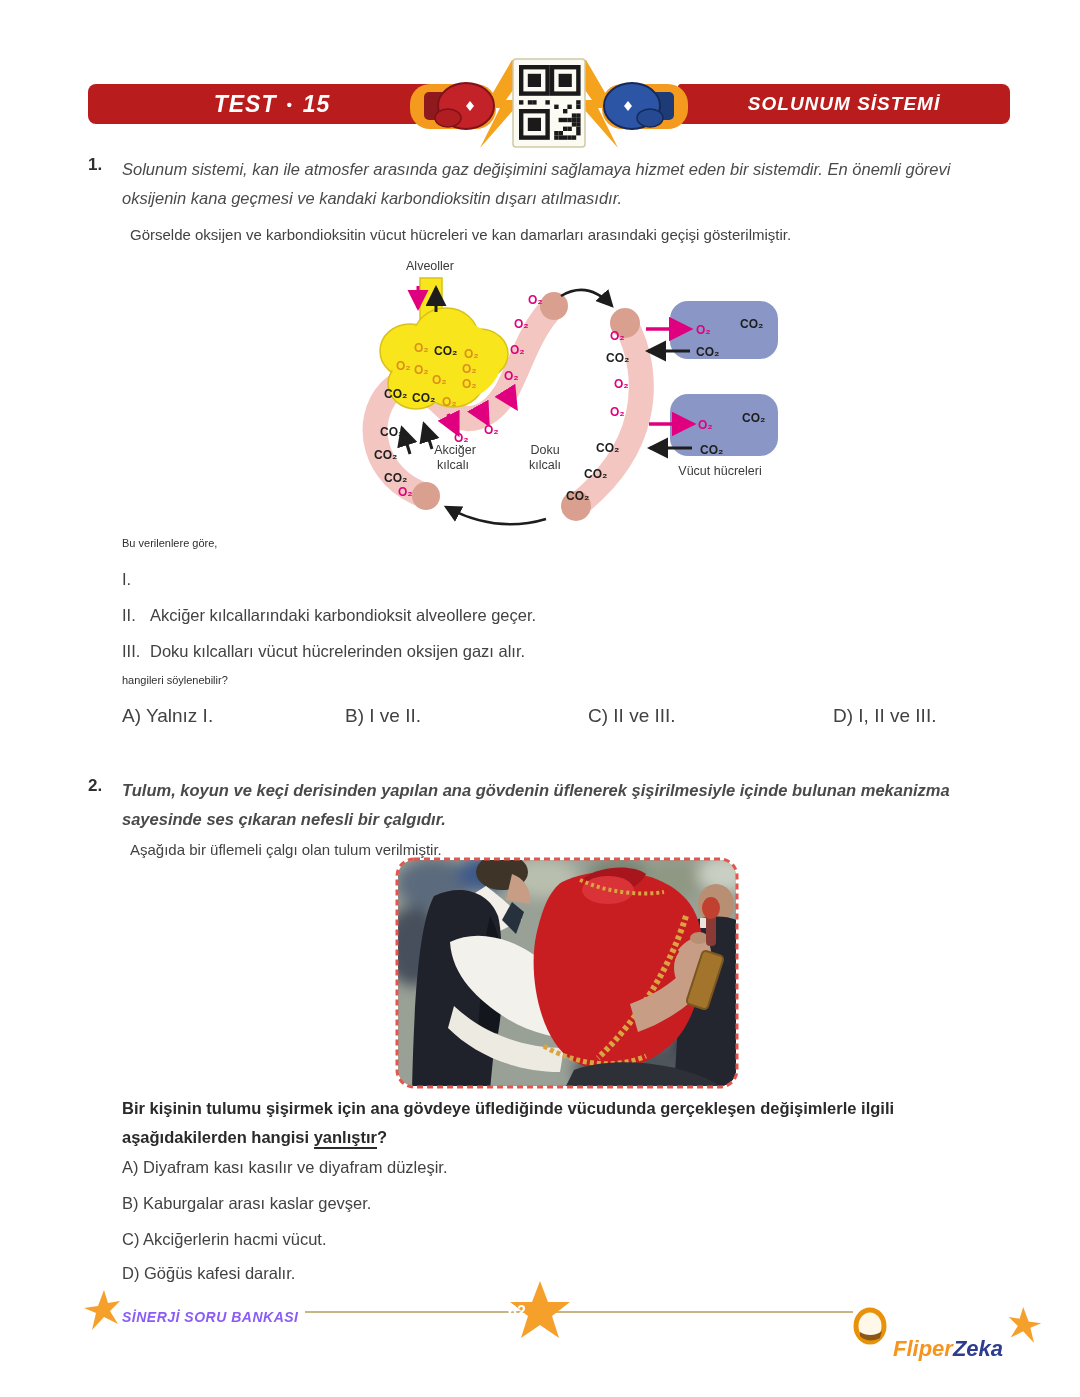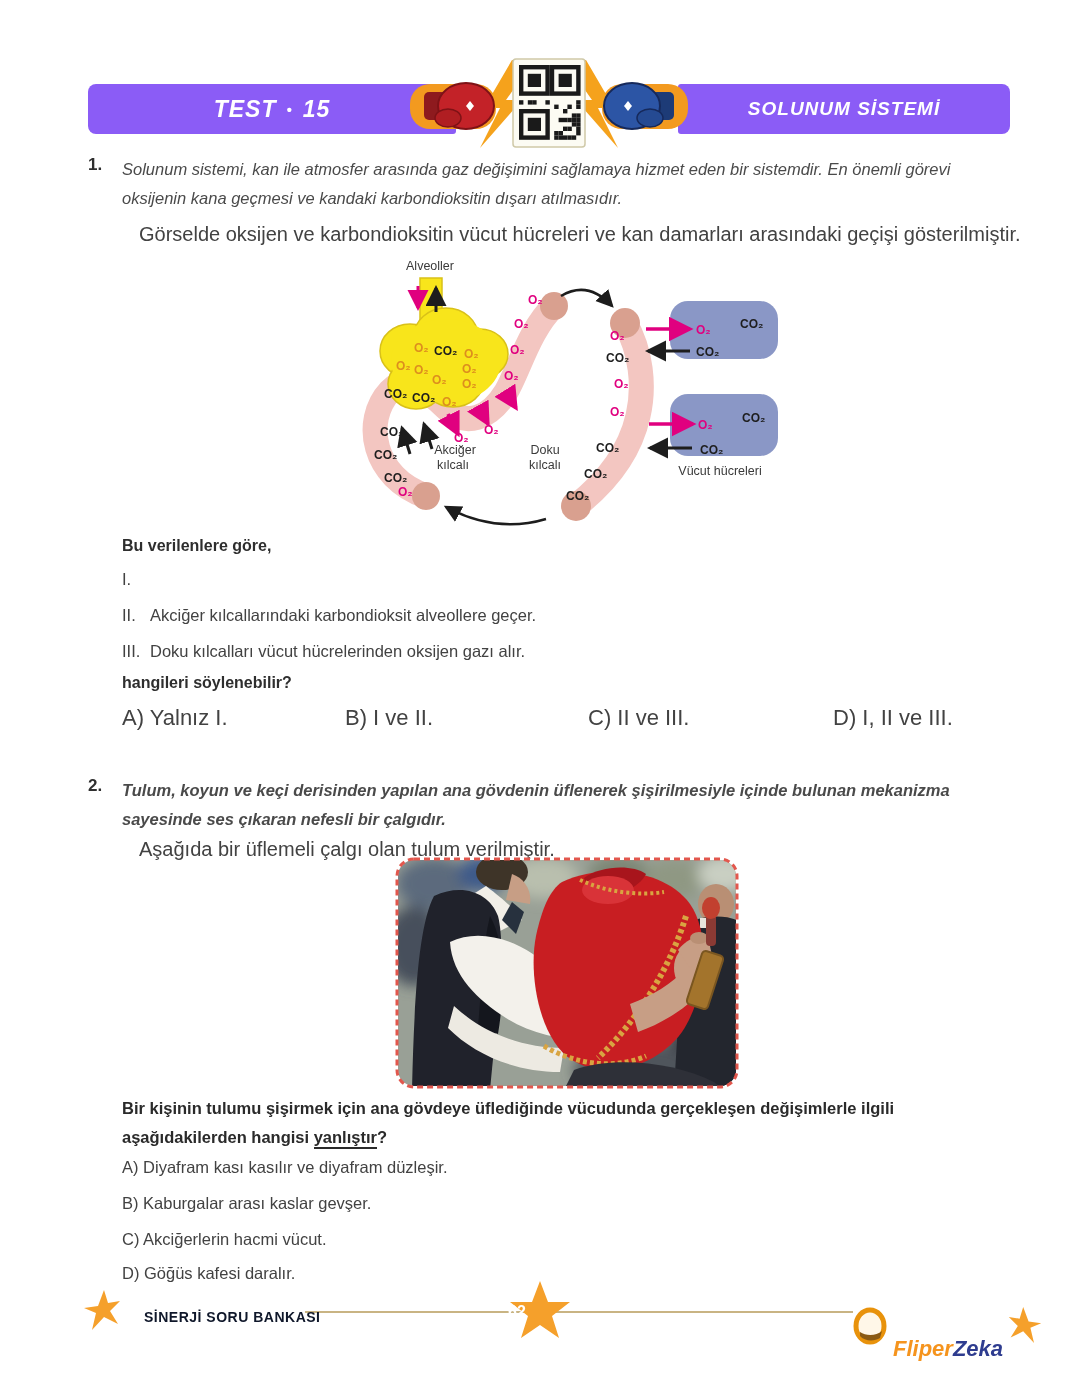--- a/index.html
+++ b/index.html
@@ -2,47 +2,47 @@
 <html><head>
 <meta charset="utf-8">
 <style>
   html,body{margin:0;padding:0;}
   body{
     width:1080px;height:1397px;position:relative;background:#ffffff;
     font-family:"Liberation Sans",sans-serif;color:#3f3f3f;overflow:hidden;
   }
   
   .header{position:absolute;left:88px;top:58px;width:922px;height:92px;}
-  .banner{position:absolute;top:26px;height:50px;background:#8b5cf6;color:#fff;
+  .banner{position:absolute;top:26px;height:40px;background:#b91c1c;color:#fff;
     display:flex;align-items:center;justify-content:center;
     font-weight:bold;font-style:italic;font-size:23px;letter-spacing:1px;}
   .banner-left{left:0;width:368px;border-radius:8px 3px 3px 8px;}
   .banner-right{left:590px;width:332px;border-radius:3px 8px 8px 3px;font-size:19px;}
   .emblem{position:absolute;left:320px;top:0px;width:282px;height:92px;}
   
   .qnum{position:absolute;left:88px;width:30px;font-weight:bold;font-size:17px;color:#2f2f2f;}
   .qintro{position:absolute;left:122px;width:896px;font-style:italic;font-size:16.5px;
     line-height:29px;color:#4a4a4a;}
-  .qcaption{position:absolute;left:139px;width:896px;font-size:20px;line-height:27px;color:#424242;}
-  .lead{position:absolute;left:122px;font-weight:bold;font-size:16px;color:#2e2e2e;}
+  .qcaption{position:absolute;left:130px;width:896px;font-size:15px;line-height:27px;color:#424242;}
+  .lead{position:absolute;left:122px;font-weight:normal;font-size:11px;color:#2e2e2e;}
   .ritem{position:absolute;left:122px;width:896px;font-size:16.5px;color:#424242;display:flex;}
   .ritem .numeral{min-width:28px;}
-  .optrow-opt{position:absolute;font-size:22px;color:#424242;}
+  .optrow-opt{position:absolute;font-size:19px;color:#424242;}
   .stem{position:absolute;left:122px;width:894px;font-weight:bold;font-size:16.5px;
     line-height:29px;color:#2a2a2a;}
   .stem .ul{border-bottom:2px solid #2a2a2a;padding-bottom:1px;}
   .voptions div{position:absolute;left:122px;font-size:16.5px;color:#424242;}
   
   .diagram{position:absolute;left:348px;top:256px;}
   .photo{position:absolute;left:394px;top:856px;}
   
   .footer-line{position:absolute;left:305px;top:1311px;width:548px;border-top:2px solid #C9B483;}
   .footer-left{position:absolute;left:82px;top:1288px;display:flex;align-items:center;}
-  .footer-brand{font-weight:bold;font-size:14px;color:#0f172a;
-    letter-spacing:0.5px;margin-left:22px;margin-top:14px;}
+  .footer-brand{font-style:italic;font-weight:bold;font-size:14px;color:#8b5cf6;
+    letter-spacing:0.5px;margin-left:0;margin-top:14px;}
   .footer-star-center{position:absolute;left:508px;top:1280px;width:64px;height:64px;}
   .footer-star-center .pg{position:absolute;left:0;top:6px;width:64px;text-align:left;
     font-weight:bold;font-size:16px;color:#fff;line-height:52px;}
   .footer-right{position:absolute;left:852px;top:1288px;display:flex;align-items:center;}
   .logo-text{font-weight:bold;font-style:italic;font-size:22px;letter-spacing:0;}
   .logo-fliper{color:#F5941E;}
   .logo-zeka{color:#2E3C8F;}
   svg text{font-family:"Liberation Sans",sans-serif;}
 </style>
 </head>

